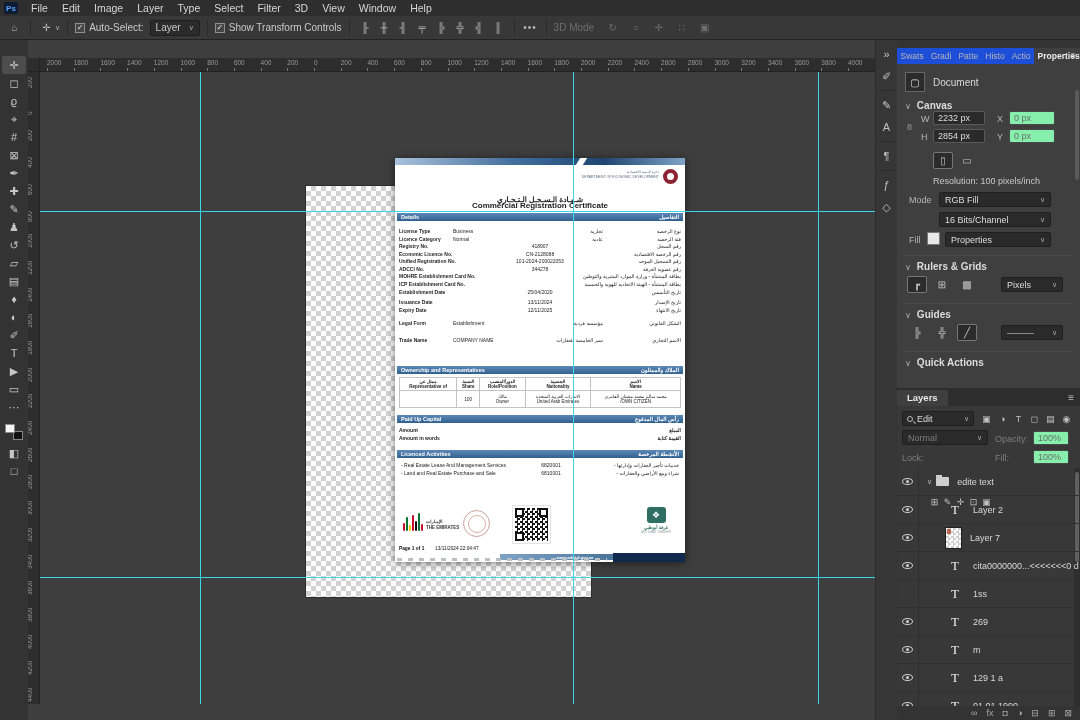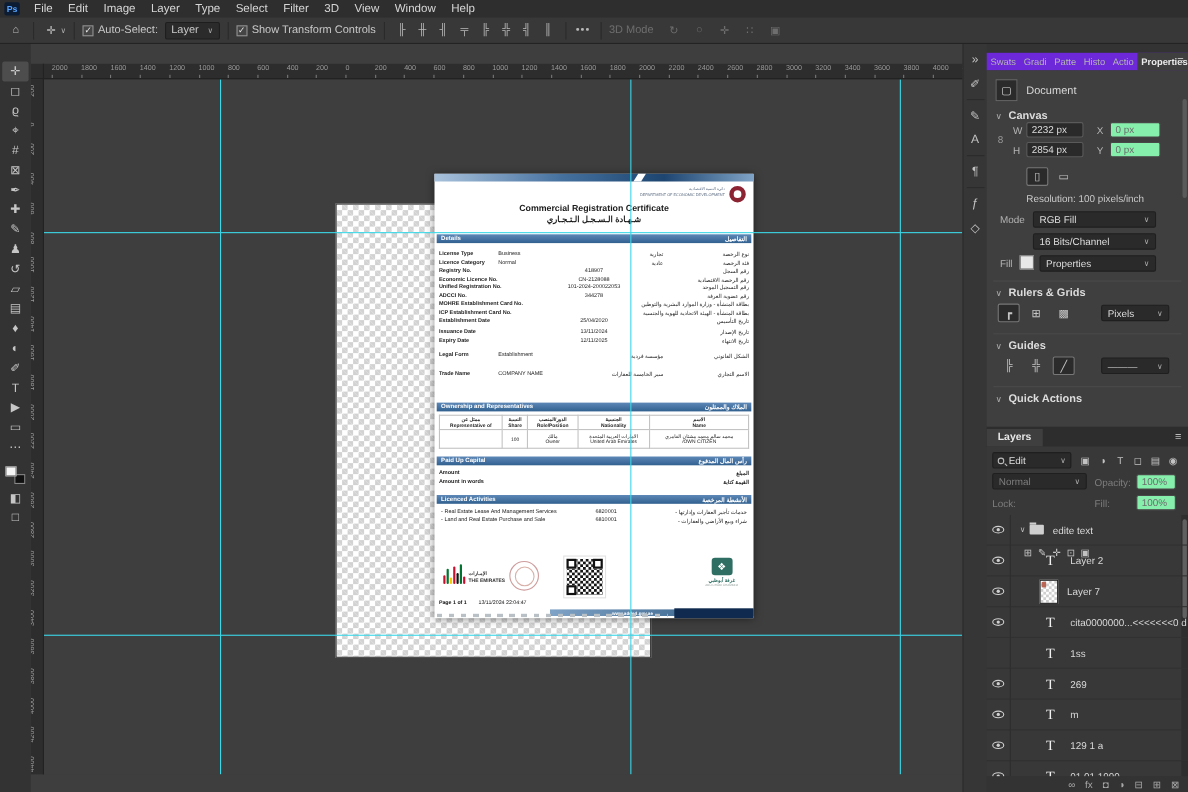--- a/index.html
+++ b/index.html
@@ -38,21 +38,21 @@
 .viewport{position:absolute;top:72px;left:40px;width:835px;height:632px;background:#3e3e3e;overflow:hidden}
 .checker{position:absolute;left:265px;top:113px;width:287px;height:413px;background-color:#fff;background-image:linear-gradient(45deg,#d2d2d2 26%,transparent 26% 74%,#d2d2d2 74%),linear-gradient(45deg,#d2d2d2 26%,transparent 26% 74%,#d2d2d2 74%);background-size:10px 10px;background-position:0 0,5px 5px;border:1px solid #2c2c2c}
 .guide-v{position:absolute;top:0;bottom:0;width:1px;background:#3bd8e8;z-index:8}
 .guide-h{position:absolute;left:0;right:0;height:1px;background:#3bd8e8;z-index:8}
 
 .page{position:absolute;left:355px;top:86px;width:290px;height:404px;background:#fff;box-shadow:0 1px 8px rgba(0,0,0,.55);z-index:5;color:#222}
 .topbar{position:absolute;left:0;top:0;width:290px;height:7px;background:linear-gradient(90deg,#a9c2dc,#45709e 40%,#1d4570 72%,#7fa3c6)}
 .topbar i{position:absolute;left:63%;top:0;width:7px;height:7px;background:#fff;transform:skewX(-32deg)}
 .deptlogo{position:absolute;right:7px;top:11px;width:15px;height:15px;border-radius:50%;border:4px solid #8c2332;background:#fff}
 .depttxt{position:absolute;right:26px;top:12px;text-align:right;color:#5b6b80;font-size:3.5px;line-height:1.4}
-.cert-title{position:absolute;left:0;top:27px;width:100%;text-align:center;font-size:8px;font-weight:bold;color:#1c1c1c}
+.cert-title{position:absolute;left:0;top:43px;width:100%;text-align:center;font-size:8px;font-weight:bold;color:#1c1c1c}
 .cert-title-ar{position:absolute;left:0;top:37px;width:100%;text-align:center;font-size:7.5px;font-weight:bold;color:#1c1c1c}
 .secbar{position:absolute;left:2px;width:286px;height:8px;background:linear-gradient(#5d88b8,#31608f);color:#fff;font-size:5.5px;font-weight:bold;display:flex;align-items:center;justify-content:space-between;padding:0 4px}
 .drow{position:absolute;left:4px;width:282px;height:8px;font-size:5px;color:#1f1f1f}
 .dl{position:absolute;left:0;font-weight:bold}
 .dv{position:absolute}
 .dv.near{left:54px}
 .dv.center{left:66px;width:150px;text-align:center}
 .dav{position:absolute;right:78px}
 .dal{position:absolute;right:0;max-width:120px;text-align:right}
 .own-table{position:absolute;left:4px;top:219px;width:282px;border-collapse:collapse;font-size:4.5px;color:#222}
@@ -83,21 +83,21 @@
 .bstrip .site{position:absolute;left:120px;top:1.5px;width:120px;text-align:center;color:#fff;font-size:4.2px;font-weight:bold}
 .bstrip .navy{position:absolute;left:218px;top:0;width:72px;height:9px;background:#0f2a4e}
 .bstrip .sl{position:absolute;left:98px;top:0;width:3px;height:8px;background:#fff;transform:skewX(-30deg)}
 .perf{position:absolute;left:2px;top:400px;width:210px;height:3px;background:repeating-linear-gradient(90deg,#b9c0c6 0 5px,transparent 5px 11px)}
 
 .dock{position:absolute;top:40px;left:875px;width:22px;bottom:0;background:#363636;border-left:1px solid #2b2b2b;display:flex;flex-direction:column;align-items:center;padding-top:3px;z-index:30}
 .dock .dico{width:20px;height:22px;display:flex;align-items:center;justify-content:center;color:#c2c2c2;font-size:11px}
 .dock .dsep{width:16px;height:1px;background:#2b2b2b;margin:3px 0}
 
 .rightpanel{position:absolute;top:40px;left:897px;width:183px;bottom:0;background:#333;z-index:30}
-.ptabs{position:absolute;top:8px;left:0;width:183px;height:16px;background:#6d28d9;display:flex;align-items:flex-end}
+.ptabs{position:absolute;top:8px;left:0;width:183px;height:16px;background:#1d4ed8;display:flex;align-items:flex-end}
 .ptab{height:16px;line-height:16px;padding:0 3.5px;font-size:8.5px;color:#b5b5b5;white-space:nowrap}
 .ptab.active{background:#3f3f3f;color:#ececec;font-weight:bold}
 .pmenu{position:absolute;right:4px;top:10px;color:#bbb;font-size:10px}
 .pbody{position:absolute;top:24px;left:0;width:183px;height:324px;background:#3f3f3f;overflow:hidden}
 .docrow{position:absolute;left:8px;top:8px;display:flex;align-items:center;gap:8px}
 .docico{width:20px;height:20px;background:#2b2b2b;border:1px solid #666;display:flex;align-items:center;justify-content:center;color:#ddd;font-size:10px}
 .sect{position:absolute;left:8px;color:#dcdcdc;font-size:10px;font-weight:bold}
 .sect .cv{font-weight:normal;color:#aaa;margin-right:6px;font-size:8px}
 .plabel{position:absolute;color:#b5b5b5;font-size:9px}
 .pfield{position:absolute;height:14px;background:#2a2a2a;border:1px solid #5a5a5a;border-radius:2px;font-size:9px;color:#ddd;display:flex;align-items:center;padding:0 4px}

